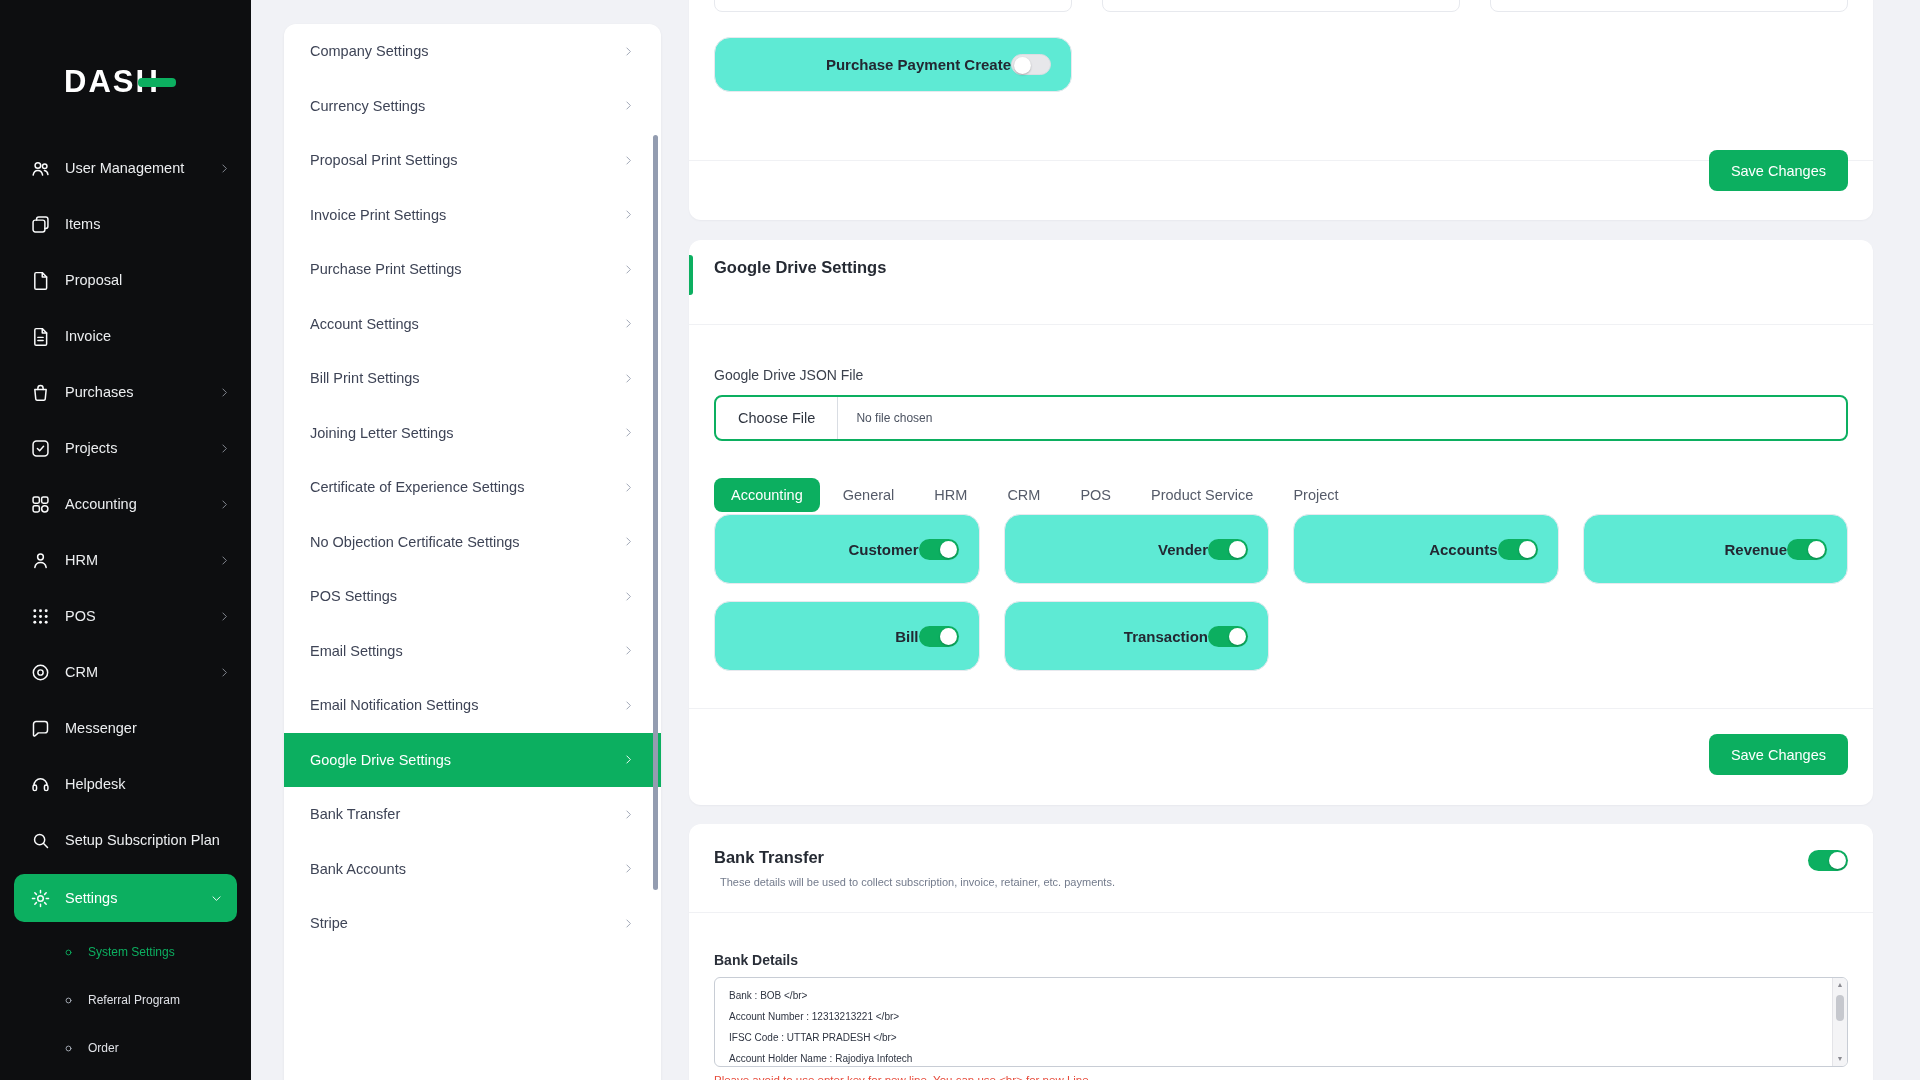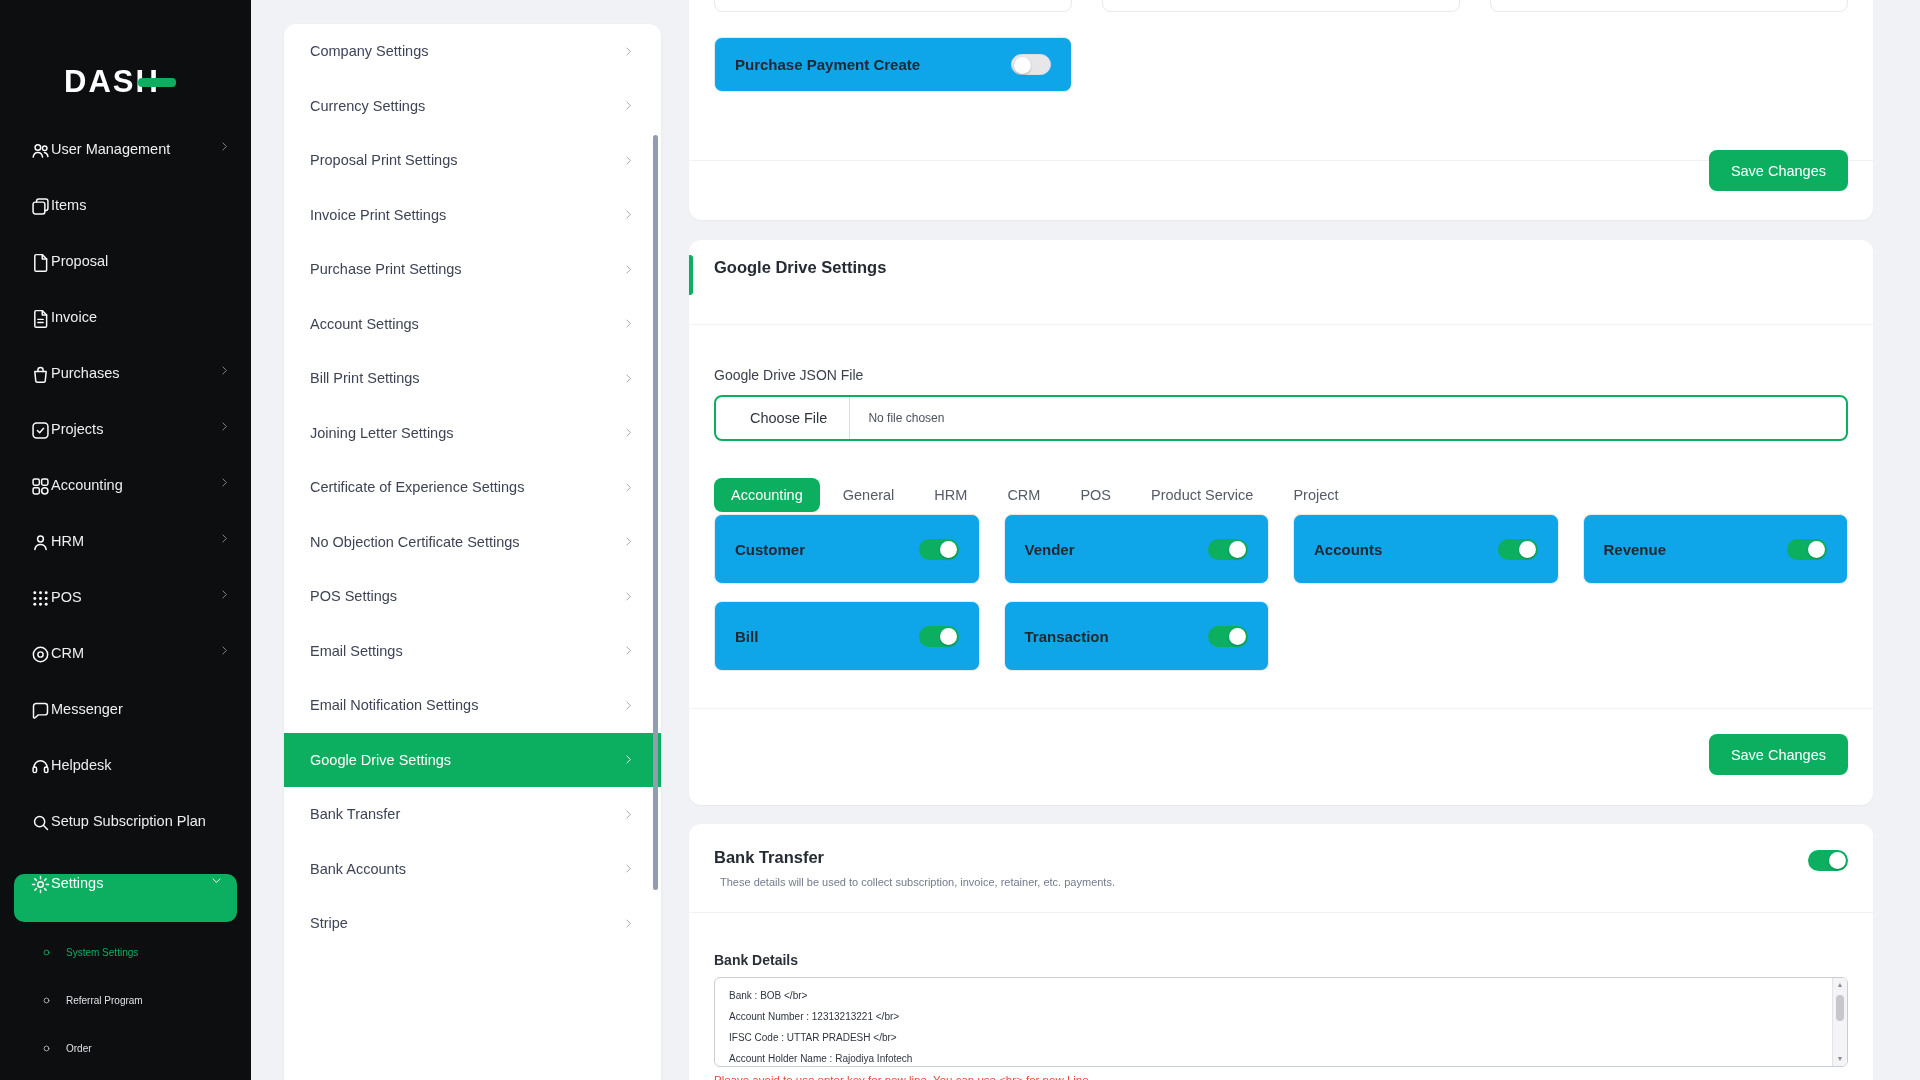--- a/index.html
+++ b/index.html
@@ -7,32 +7,32 @@
               font-family:"Liberation Sans", sans-serif; position:relative; }
 
   
   .sidebar { position:absolute; left:0; top:0; width:251px; height:1080px;
              background:#0d0e10; color:#e9eaec; overflow:hidden; }
   .logo { position:relative; margin:64px 0 0 64px; font-size:31px; font-weight:700;
           letter-spacing:2px; color:#fff; width:max-content; line-height:36px; }
   .logo .dash-bar { position:absolute; right:-16px; top:14px; width:38px; height:9px;
                     background:#0caf60; border-radius:4px; }
   .side-nav { margin-top:40px; }
-  .side-item { display:flex; align-items:flex-start; min-height:56px;
+  .side-item { display:flex; align-items:center; gap:14px; min-height:56px;
                padding:0 20px 0 30px; font-size:14.5px; color:#eceef0; cursor:pointer; }
   .side-item .icon { width:21px; height:21px; flex:none; color:#fafbfc; }
   .icon svg { width:100%; height:100%; display:block; }
   .side-label { line-height:1.3; }
   .chev { margin-left:auto; color:#8a8f98; flex:none; display:flex; }
   .chev svg { width:13px; height:13px; }
   .side-item.active-pill { background:#0caf60; border-radius:10px; margin:6px 14px;
                            min-height:48px; padding:0 14px 0 16px; color:#fff; }
   .side-item.active-pill .chev { color:#fff; }
   .sub-item { display:flex; align-items:center; gap:13px; height:48px;
-              padding:0 20px 0 40px; font-size:10px; color:#dfe1e6; cursor:pointer; }
+              padding:0 20px 0 62px; font-size:12px; color:#dfe1e6; cursor:pointer; }
   .sub-item .icon { width:13px; height:13px; color:#aab0ba; flex:none; }
   .sub-item.active, .sub-item.active .icon { color:#0caf60; }
 
   
   .settings-card { position:absolute; left:284px; top:24px; width:377px; height:1070px;
                    background:#fff; border-radius:12px; box-shadow:0 1px 3px rgba(16,24,40,.06); }
   .snav-item { display:flex; align-items:center; justify-content:space-between;
                height:54.5px; padding:0 26px; font-size:14.5px; color:#3e4456; cursor:pointer; }
   .snav-item .chev { color:#9aa0b0; margin-left:0; }
   .snav-item.active { background:#0caf60; color:#fff; }
@@ -45,22 +45,22 @@
   .card { position:absolute; left:0; width:1184px; background:#fff; border-radius:12px;
           box-shadow:0 1px 2px rgba(16,24,40,.04); }
   .card1 { top:-40px; height:260px; }
   .card2 { top:240px; height:565px; }
   .card3 { top:824px; height:300px; }
 
   .partial-box { position:absolute; top:10px; width:358px; height:42px;
                  border:1px solid #e7e9ee; border-radius:8px; background:#fff; }
   .pb1 { left:25px; } .pb2 { left:413px; } .pb3 { left:801px; }
 
-  .toggle-box { border:1px solid #e7e9ee; border-radius:8px; background:#0ea5e9;
-                display:flex; align-items:center; justify-content:space-between; padding:0 20px; }
+  .toggle-box { border:1px solid #e7e9ee; border-radius:16px; background:#5eead4;
+                display:flex; align-items:center; justify-content:flex-end; padding:0 20px; }
   .tlabel { font-size:15px; font-weight:600; color:#232832; }
   .purchase-box { position:absolute; left:25px; top:77px; width:358px; height:55px; }
 
   .hdr-divider { position:absolute; left:0; right:0; height:1px; background:#f0f1f4; }
   .d1 { top:200px; } .d2 { top:84px; } .d2b { top:468px; } .d3 { top:88px; }
 
   .btn-primary { position:absolute; right:25px; height:41px; padding:0 22px;
                  background:#0caf60; color:#fff; border:none; border-radius:8px;
                  font-size:14.5px; font-weight:500; font-family:inherit; cursor:pointer; }
   .save1 { top:190px; } .save2 { top:494px; }
@@ -68,21 +68,21 @@
   .accent { position:absolute; left:0; top:15px; width:4px; height:40px;
             background:#0caf60; border-radius:0 3px 3px 0; }
   .card-title { position:absolute; left:25px; top:16px; font-size:16.5px;
                 font-weight:700; color:#252a33; line-height:22px; }
   .note { position:absolute; left:25px; top:50px; font-size:12.5px; color:#5b6270; }
   .note-label { color:#d63939; font-weight:700; margin-right:4px; }
 
   .field-label { position:absolute; left:25px; top:127px; font-size:14px; color:#3b414d; }
   .file-input { position:absolute; left:25px; top:155px; width:1134px; height:46px;
                 border:2px solid #0caf60; border-radius:8px; background:#fff;
-                display:flex; align-items:center; cursor:pointer;padding-left:12px; }
+                display:flex; align-items:center; cursor:pointer; }
   .file-btn { height:100%; display:flex; align-items:center; padding:0 22px;
               font-size:14.5px; color:#2f3540; border-right:1px solid #d9dde3; }
   .file-status { margin-left:18px; font-size:12px; color:#4b5260; }
 
   .tabs { position:absolute; left:25px; top:238px; display:flex; align-items:center; gap:6px; }
   .tab { padding:9px 17px; font-size:14.5px; color:#555b69; border-radius:8px; cursor:pointer; }
   .tab.active { background:#0caf60; color:#fff; }
 
   .toggle-grid { position:absolute; left:25px; top:274px; width:1134px; display:grid;
                  grid-template-columns:repeat(4,1fr); gap:17px 24px; }

